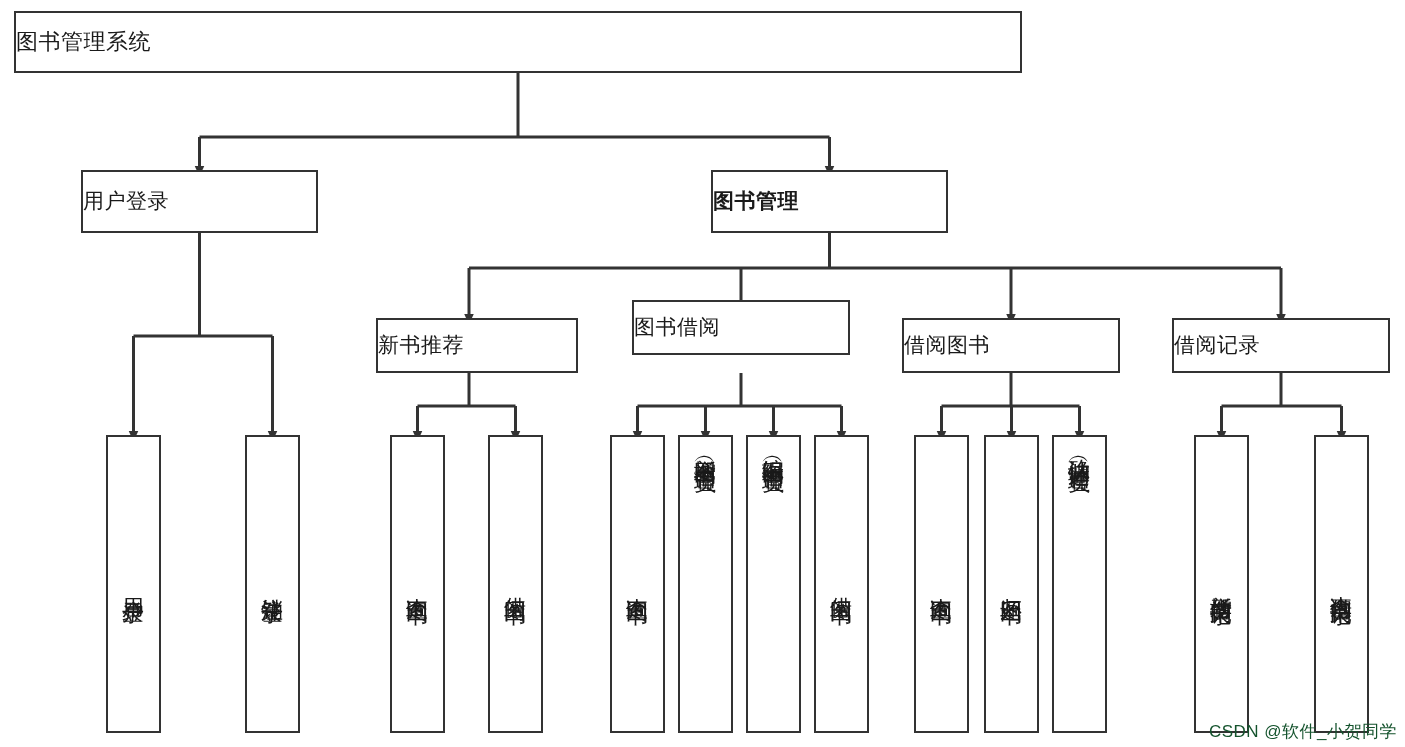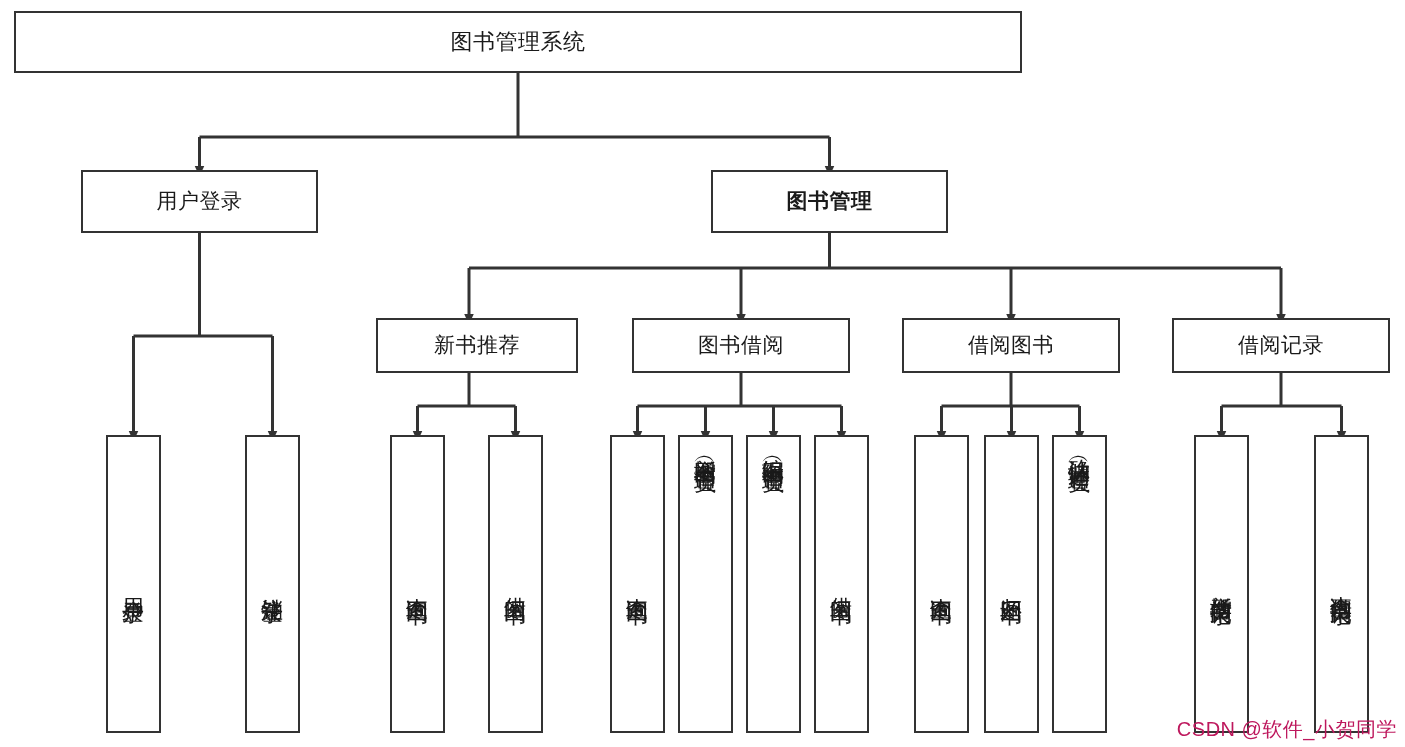--- a/index.html
+++ b/index.html
@@ -27,21 +27,21 @@
     height: 747px;
     pointer-events: none;
   }
   .node {
     position: absolute;
     box-sizing: border-box;
     border: 2px solid #333333;
     background: #ffffff;
     display: flex;
     align-items: center;
-    justify-content: center;
+    justify-content: flex-start;
     color: #1a1a1a;
   }
   .node-label {
     display: block;
     text-align: center;
     line-height: 1.18;
     letter-spacing: 0.5px;
     white-space: nowrap;
   }
   .node.horizontal .node-label {
@@ -64,22 +64,22 @@
     white-space: nowrap;
   }
   .node.vertical.centered {
     align-items: center;
     padding-top: 0;
   }
   .watermark {
     position: absolute;
     right: 8px;
     bottom: 4px;
-    font-size: 20px;
-    color: #be185d;
+    font-size: 17px;
+    color: #14532d;
     letter-spacing: 0.5px;
     white-space: nowrap;
     user-select: none;
   }
 </style>
 </head>
 <body>
 
 <div id="diagram-root">
   <svg class="connectors" viewBox="0 0 1405 747">
@@ -130,21 +130,21 @@
       </div>
       <div class="node horizontal" style="left: 81px; top: 170px; width: 237px; height: 63px;">
         <span class="node-label">用户登录</span>
       </div>
       <div class="node horizontal" style="left: 711px; top: 170px; width: 237px; height: 63px; font-weight: bold;">
         <span class="node-label">图书管理</span>
       </div>
       <div class="node horizontal" style="left: 376px; top: 318px; width: 202px; height: 55px;">
         <span class="node-label">新书推荐</span>
       </div>
-      <div class="node horizontal" style="left: 632px; top: 318px; width: 218px; height: 55px;">
+      <div class="node horizontal" style="left: 632px; top: 300px; width: 218px; height: 55px;">
         <span class="node-label">图书借阅</span>
       </div>
       <div class="node horizontal" style="left: 902px; top: 318px; width: 218px; height: 55px;">
         <span class="node-label">借阅图书</span>
       </div>
       <div class="node horizontal" style="left: 1172px; top: 318px; width: 218px; height: 55px; font-family: Liberation Serif, serif;">
         <span class="node-label">借阅记录</span>
       </div>
       <div class="node vertical centered" style="left: 106px; top: 435px; width: 55px; height: 298px;">
         <span class="node-label">用户登录</span>

